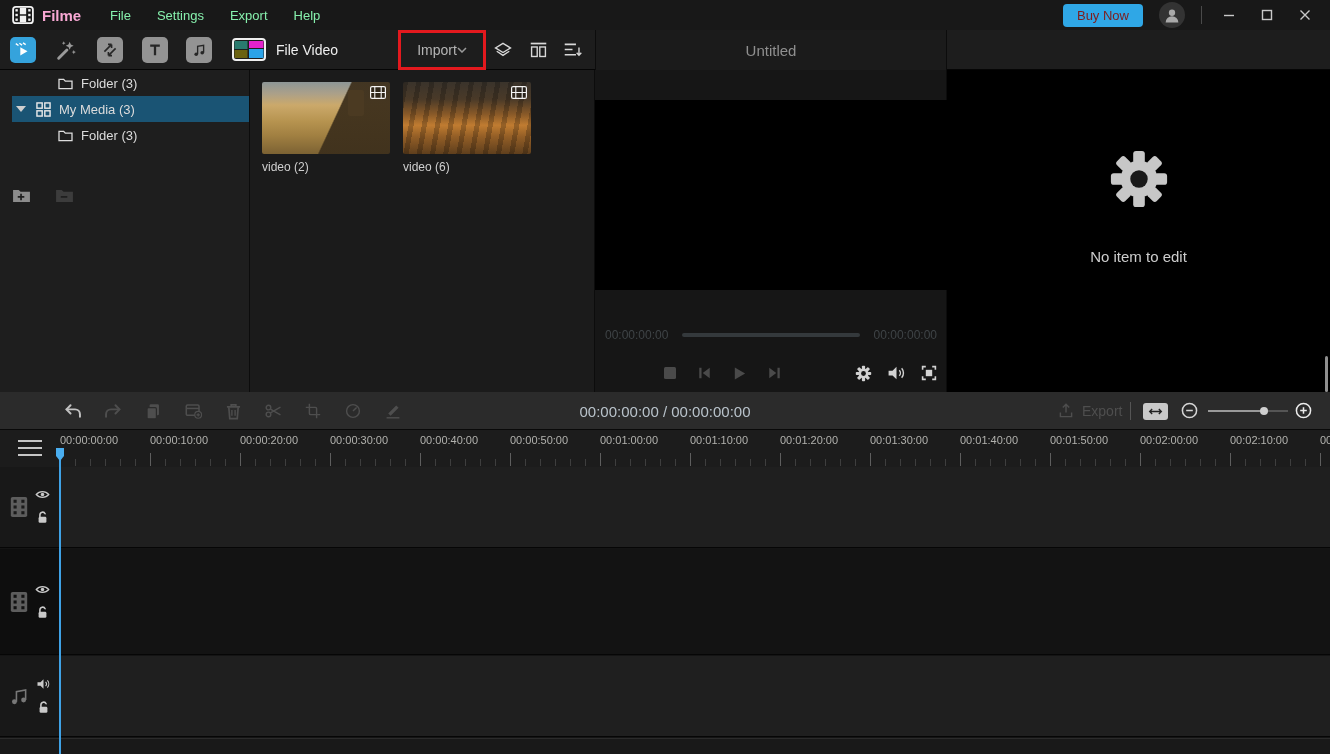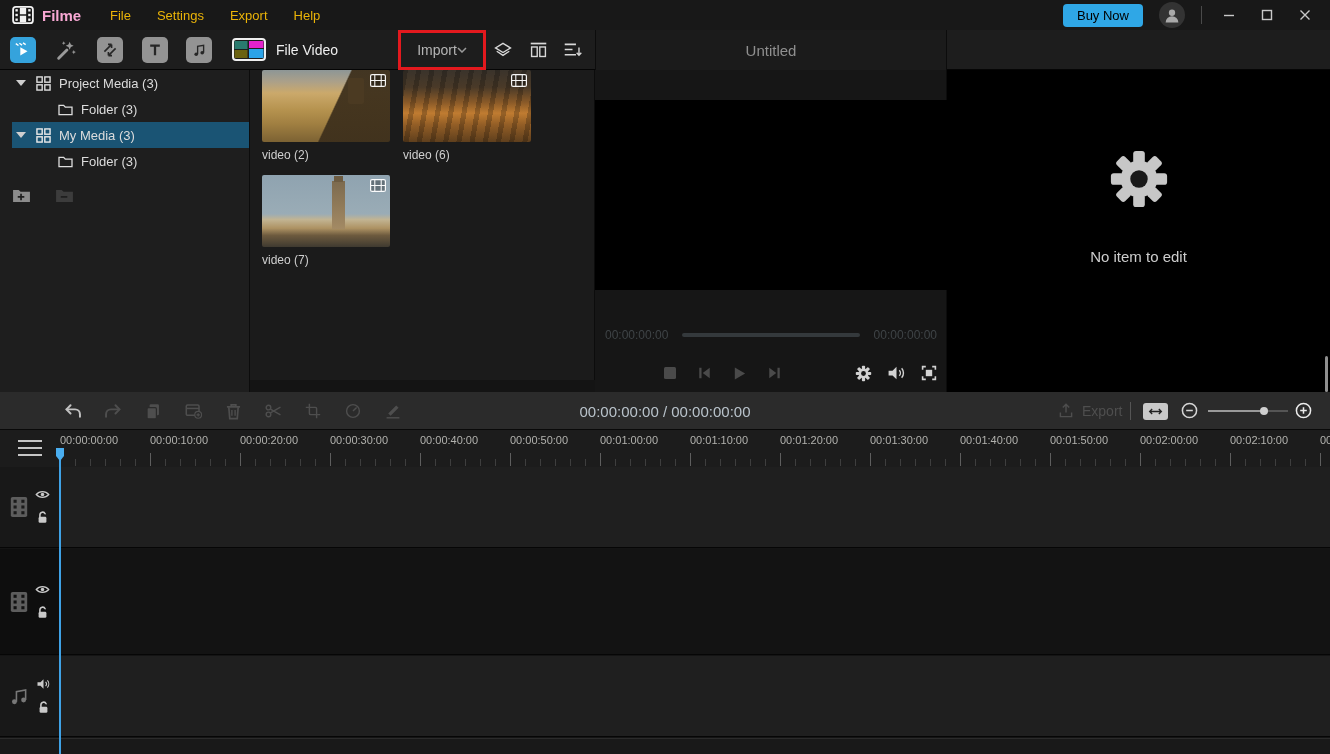--- a/index.html
+++ b/index.html
@@ -6,23 +6,23 @@
   html,body { width:1330px; height:754px; overflow:hidden; background:#141414;
               font-family:"Liberation Sans", sans-serif; }
   #app { position:relative; width:1330px; height:754px; background:#141414; }
 
   
   .menubar { position:absolute; left:0; top:0; width:1330px; height:30px;
              background:#181818; display:flex; align-items:center; z-index:30; }
   .logo-wrap { display:flex; align-items:center; gap:8px; padding-left:12px; width:96px; }
   .app-title { color:#f9a8d4; font-size:15px; font-weight:bold; }
   .menus { display:flex; gap:26px; padding-left:14px; }
-  .menu-item { color:#eab308; font-size:13px; cursor:default; }
+  .menu-item { color:#86efac; font-size:13px; cursor:default; }
   .menubar-right { margin-left:auto; display:flex; align-items:center; gap:16px; padding-right:14px; }
-  .buy-now { background:#2fa7e6; color:#000000; font-size:13px; border:none; border-radius:4px;
+  .buy-now { background:#2fa7e6; color:#7f1d1d; font-size:13px; border:none; border-radius:4px;
              height:23px; padding:0 14px; font-family:inherit; }
   .avatar { width:26px; height:26px; border-radius:50%; background:#333; display:flex;
             align-items:center; justify-content:center; overflow:hidden; }
   .win-divider { width:1px; height:18px; background:#4a4a4a; }
   .win-btn { color:#c9c9c9; width:22px; height:22px; display:flex; align-items:center; justify-content:center; }
 
   
   .toolbar { position:absolute; left:0; top:30px; width:1330px; height:40px;
              background:#1d1d1d; border-bottom:1px solid #050505; z-index:20; }
   .nav-ic { position:absolute; top:7px; width:26px; height:26px; border-radius:5px;
@@ -48,21 +48,21 @@
   .tree-row { position:relative; height:26px; display:flex; align-items:center; color:#dcdcdc; font-size:13px; }
   .tree-row.selected { background:#1a5474; margin-left:12px; }
   .tw-arrow { width:0; height:0; border-left:5px solid transparent; border-right:5px solid transparent;
               border-top:6px solid #cfcfcf; margin-left:16px; margin-right:10px; }
   .tree-row.selected .tw-arrow { margin-left:4px; }
   .tw-ind { width:36px; }
   .tree-ic { margin-right:8px; display:flex; }
   .tree-actions { position:absolute; left:0; top:118px; display:flex; gap:24px; padding-left:12px; }
 
   
-  .panel-grid { position:absolute; left:250px; top:58px; width:345px; height:322px;
+  .panel-grid { position:absolute; left:250px; top:70px; width:345px; height:322px;
                 background:#1b1b1b; border-right:1px solid #0c0c0c;
                 display:flex; flex-wrap:wrap; align-content:flex-start; gap:13px; padding:12px; }
   .media-item { width:128px; }
   .thumb { position:relative; width:128px; height:72px; border-radius:2px; overflow:hidden; }
   .thumb .film-badge { position:absolute; right:4px; top:4px; opacity:.95; }
   .media-label { color:#cfcfcf; font-size:12px; margin-top:6px; }
   .thumb.v2 { background:
       linear-gradient(115deg, rgba(0,0,0,0) 55%, rgba(62,48,28,.95) 56%),
       linear-gradient(180deg,#8d9696 0%,#aba089 16%,#cba96b 32%,#b6934f 55%,#a07f41 75%,#7c6233 100%); }
   .thumb.v2 .boots { position:absolute; right:26px; top:8px; width:16px; height:26px;
@@ -278,32 +278,20 @@
         <path d="M2 3.5 H15 M2 9.5 H11 M2 15.5 H15" stroke="currentColor" stroke-width="1.8"></path>
         <path d="M18.5 7 v9 M15.8 13.3 L18.5 16 l2.7 -2.7" stroke="currentColor" stroke-width="1.6" fill="none"></path>
       </svg>
     </div>
 
     <div class="preview-title">Untitled</div>
   </div>
 
   <div class="panel-tree">
     <div class="tree-row">
-      <span class="tw-arrow"></span>
-      <span class="tree-ic">
-        <svg width="15" height="15" viewBox="0 0 16 16" fill="none" stroke="#dedede" stroke-width="1.5">
-          <rect x="1" y="1" width="5.6" height="5.6"></rect>
-            <rect x="9.4" y="1" width="5.6" height="5.6"></rect>
-          <rect x="1" y="9.4" width="5.6" height="5.6"></rect>
-            <rect x="9.4" y="9.4" width="5.6" height="5.6"></rect>
-        </svg>
-      </span>
-      <span>Project Media (3)</span>
-    </div>
-    <div class="tree-row">
       <span class="tw-ind" style="width:58px"></span>
       <span class="tree-ic">
         <svg width="15" height="13" viewBox="0 0 16 14" fill="none" stroke="#dedede" stroke-width="1.4">
           <path d="M1 2.5 h5 l1.8 2 h7.2 v8 h-14 Z"></path>
         </svg>
       </span>
       <span>Folder (3)</span>
     </div>
     <div class="tree-row selected">
       <span class="tw-arrow"></span>
@@ -355,30 +343,20 @@
       <div class="media-label">video (2)</div>
     </div>
     <div class="media-item">
       <div class="thumb v6">
         <svg class="film-badge" width="16" height="13" viewBox="0 0 16 13">
           <rect x="0.6" y="0.6" width="14.8" height="11.8" rx="1.5" fill="rgba(10,10,10,.35)" stroke="#fff" stroke-width="1.2"></rect>
           <path d="M4.8 0.6 V12.4 M11.2 0.6 V12.4 M0.6 6.5 H15.4" stroke="#fff" stroke-width="1.1"></path>
         </svg>
       </div>
       <div class="media-label">video (6)</div>
-    </div>
-    <div class="media-item" style="margin-right:141px">
-      <div class="thumb v7">
-        <div class="tower"></div>
-        <svg class="film-badge" width="16" height="13" viewBox="0 0 16 13">
-          <rect x="0.6" y="0.6" width="14.8" height="11.8" rx="1.5" fill="rgba(10,10,10,.35)" stroke="#fff" stroke-width="1.2"></rect>
-          <path d="M4.8 0.6 V12.4 M11.2 0.6 V12.4 M0.6 6.5 H15.4" stroke="#fff" stroke-width="1.1"></path>
-        </svg>
-      </div>
-      <div class="media-label">video (7)</div>
     </div>
   </div>
 
   <div class="panel-preview">
     <div class="video-frame"></div>
     <div class="seek-row">
       <span class="seek-tc">00:00:00:00</span>
       <div class="seek-bar"></div>
       <span class="seek-tc">00:00:00:00</span>
     </div>

